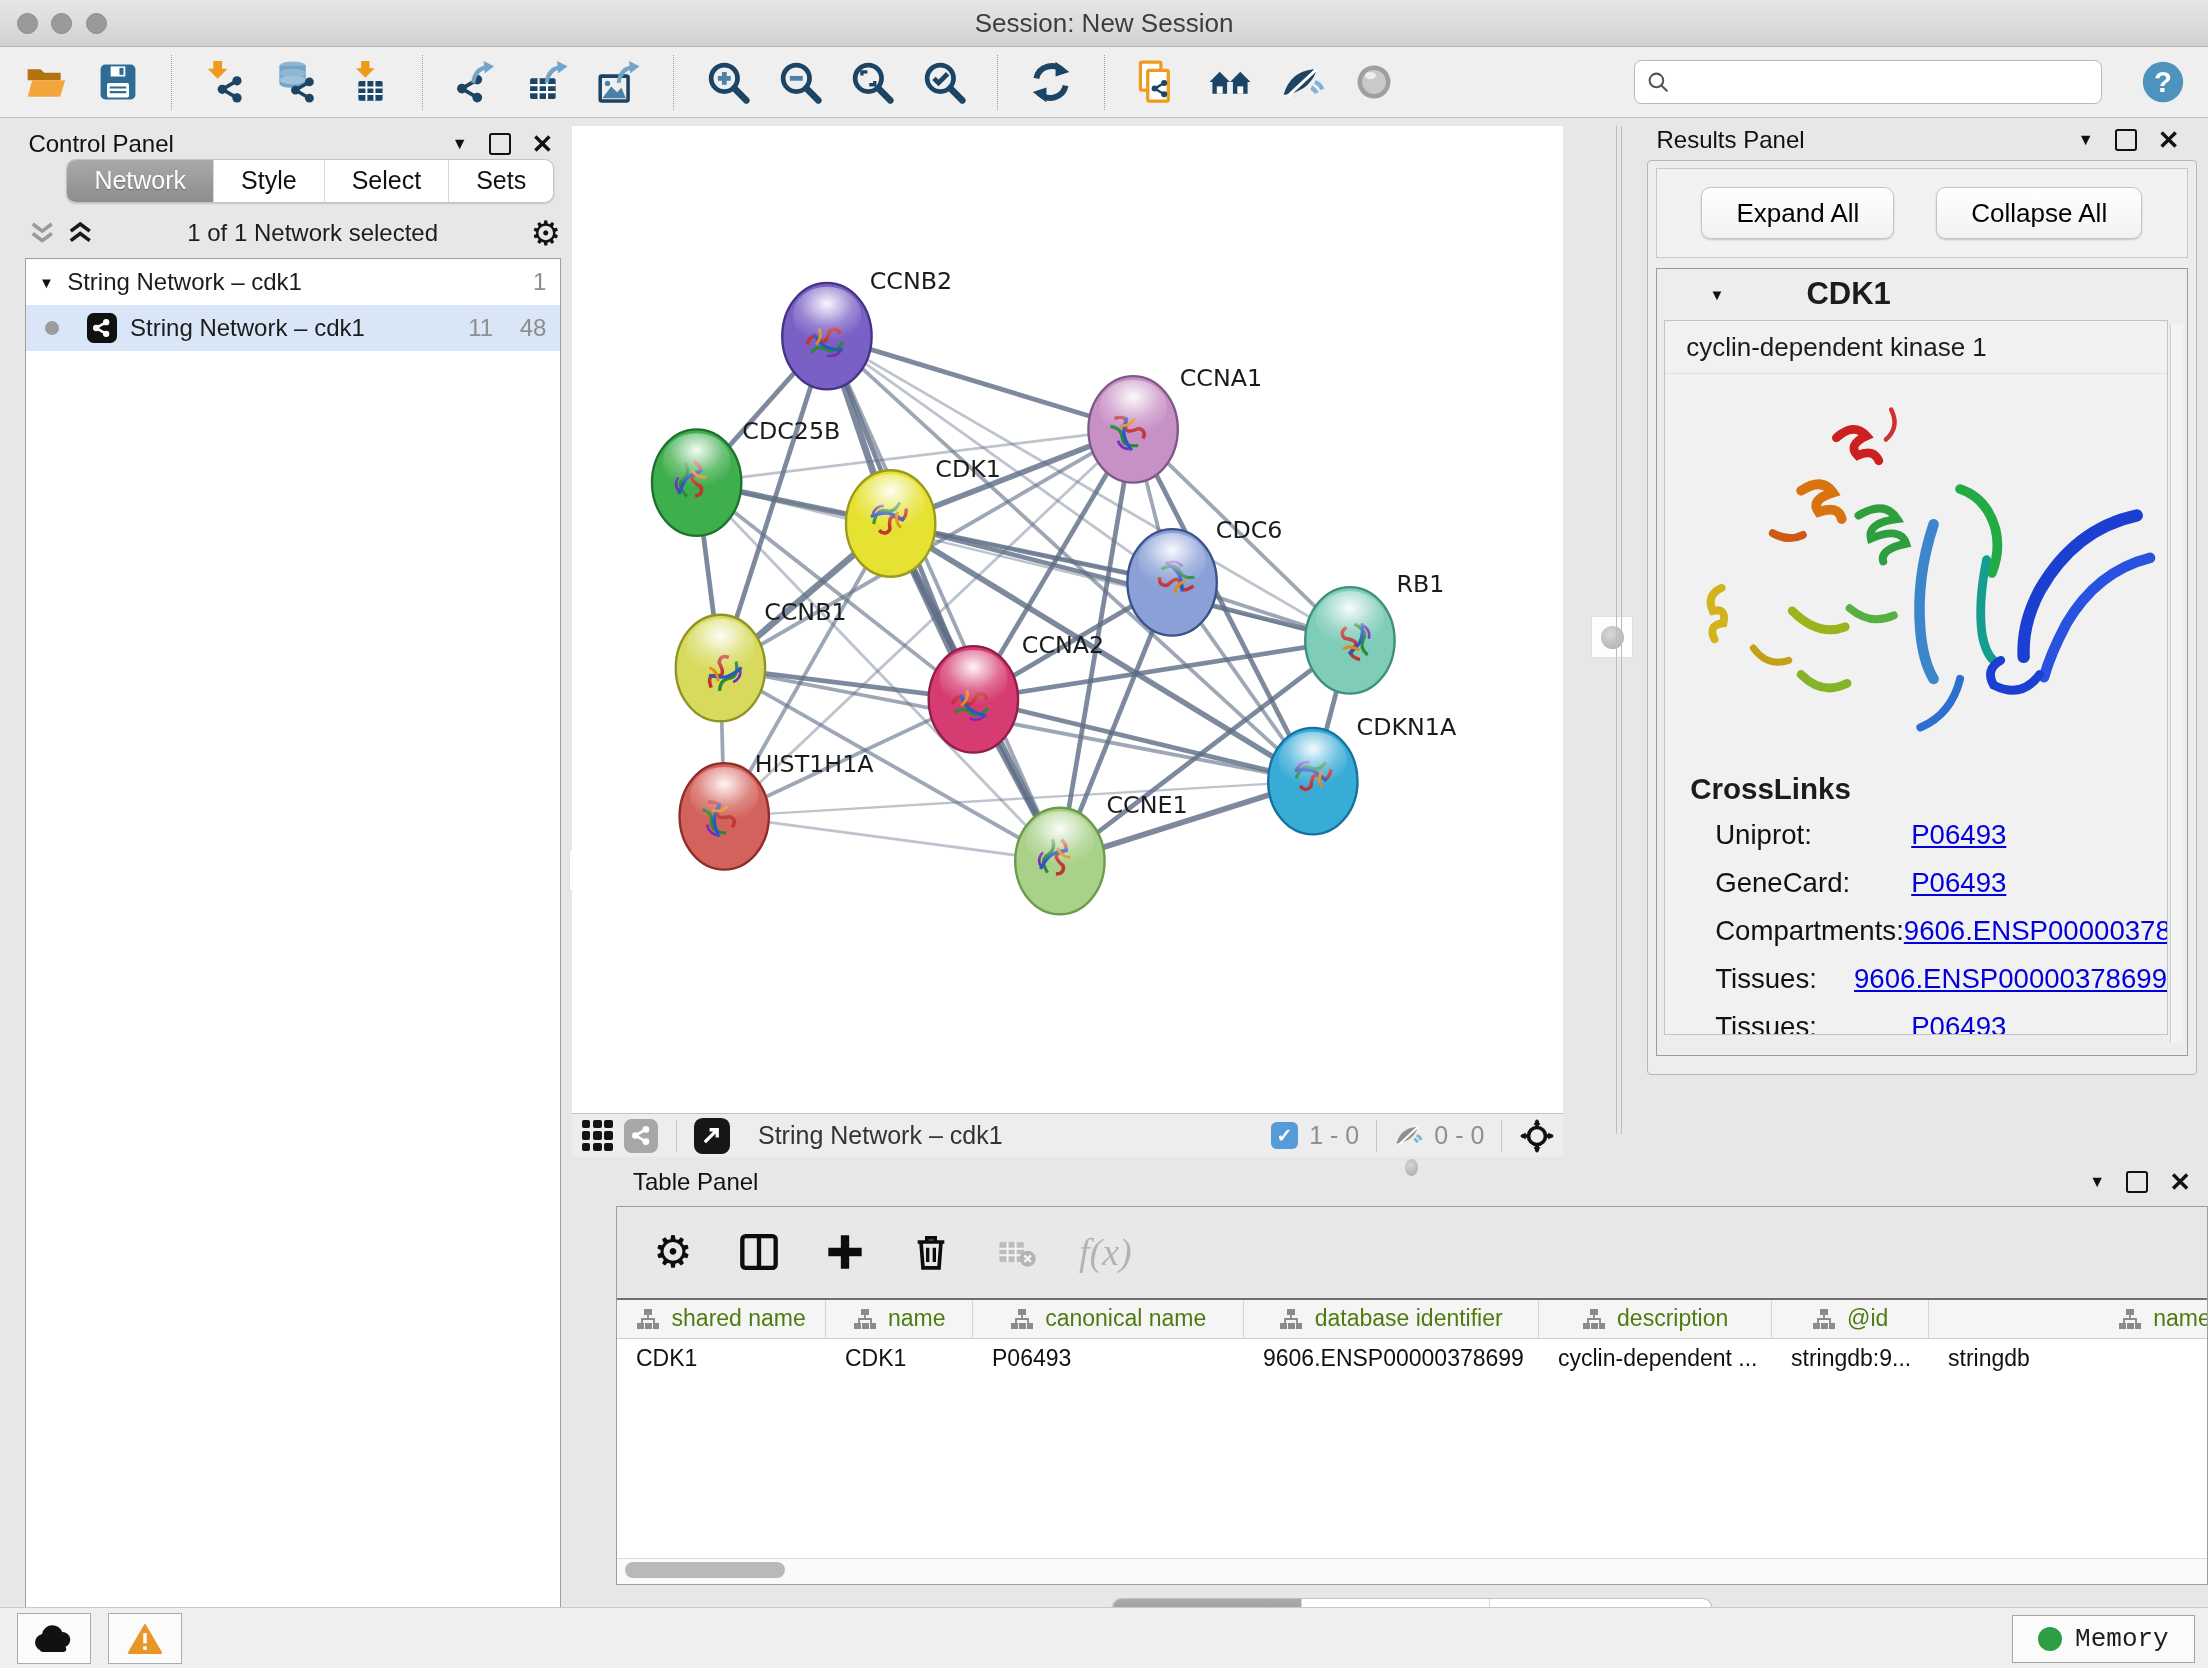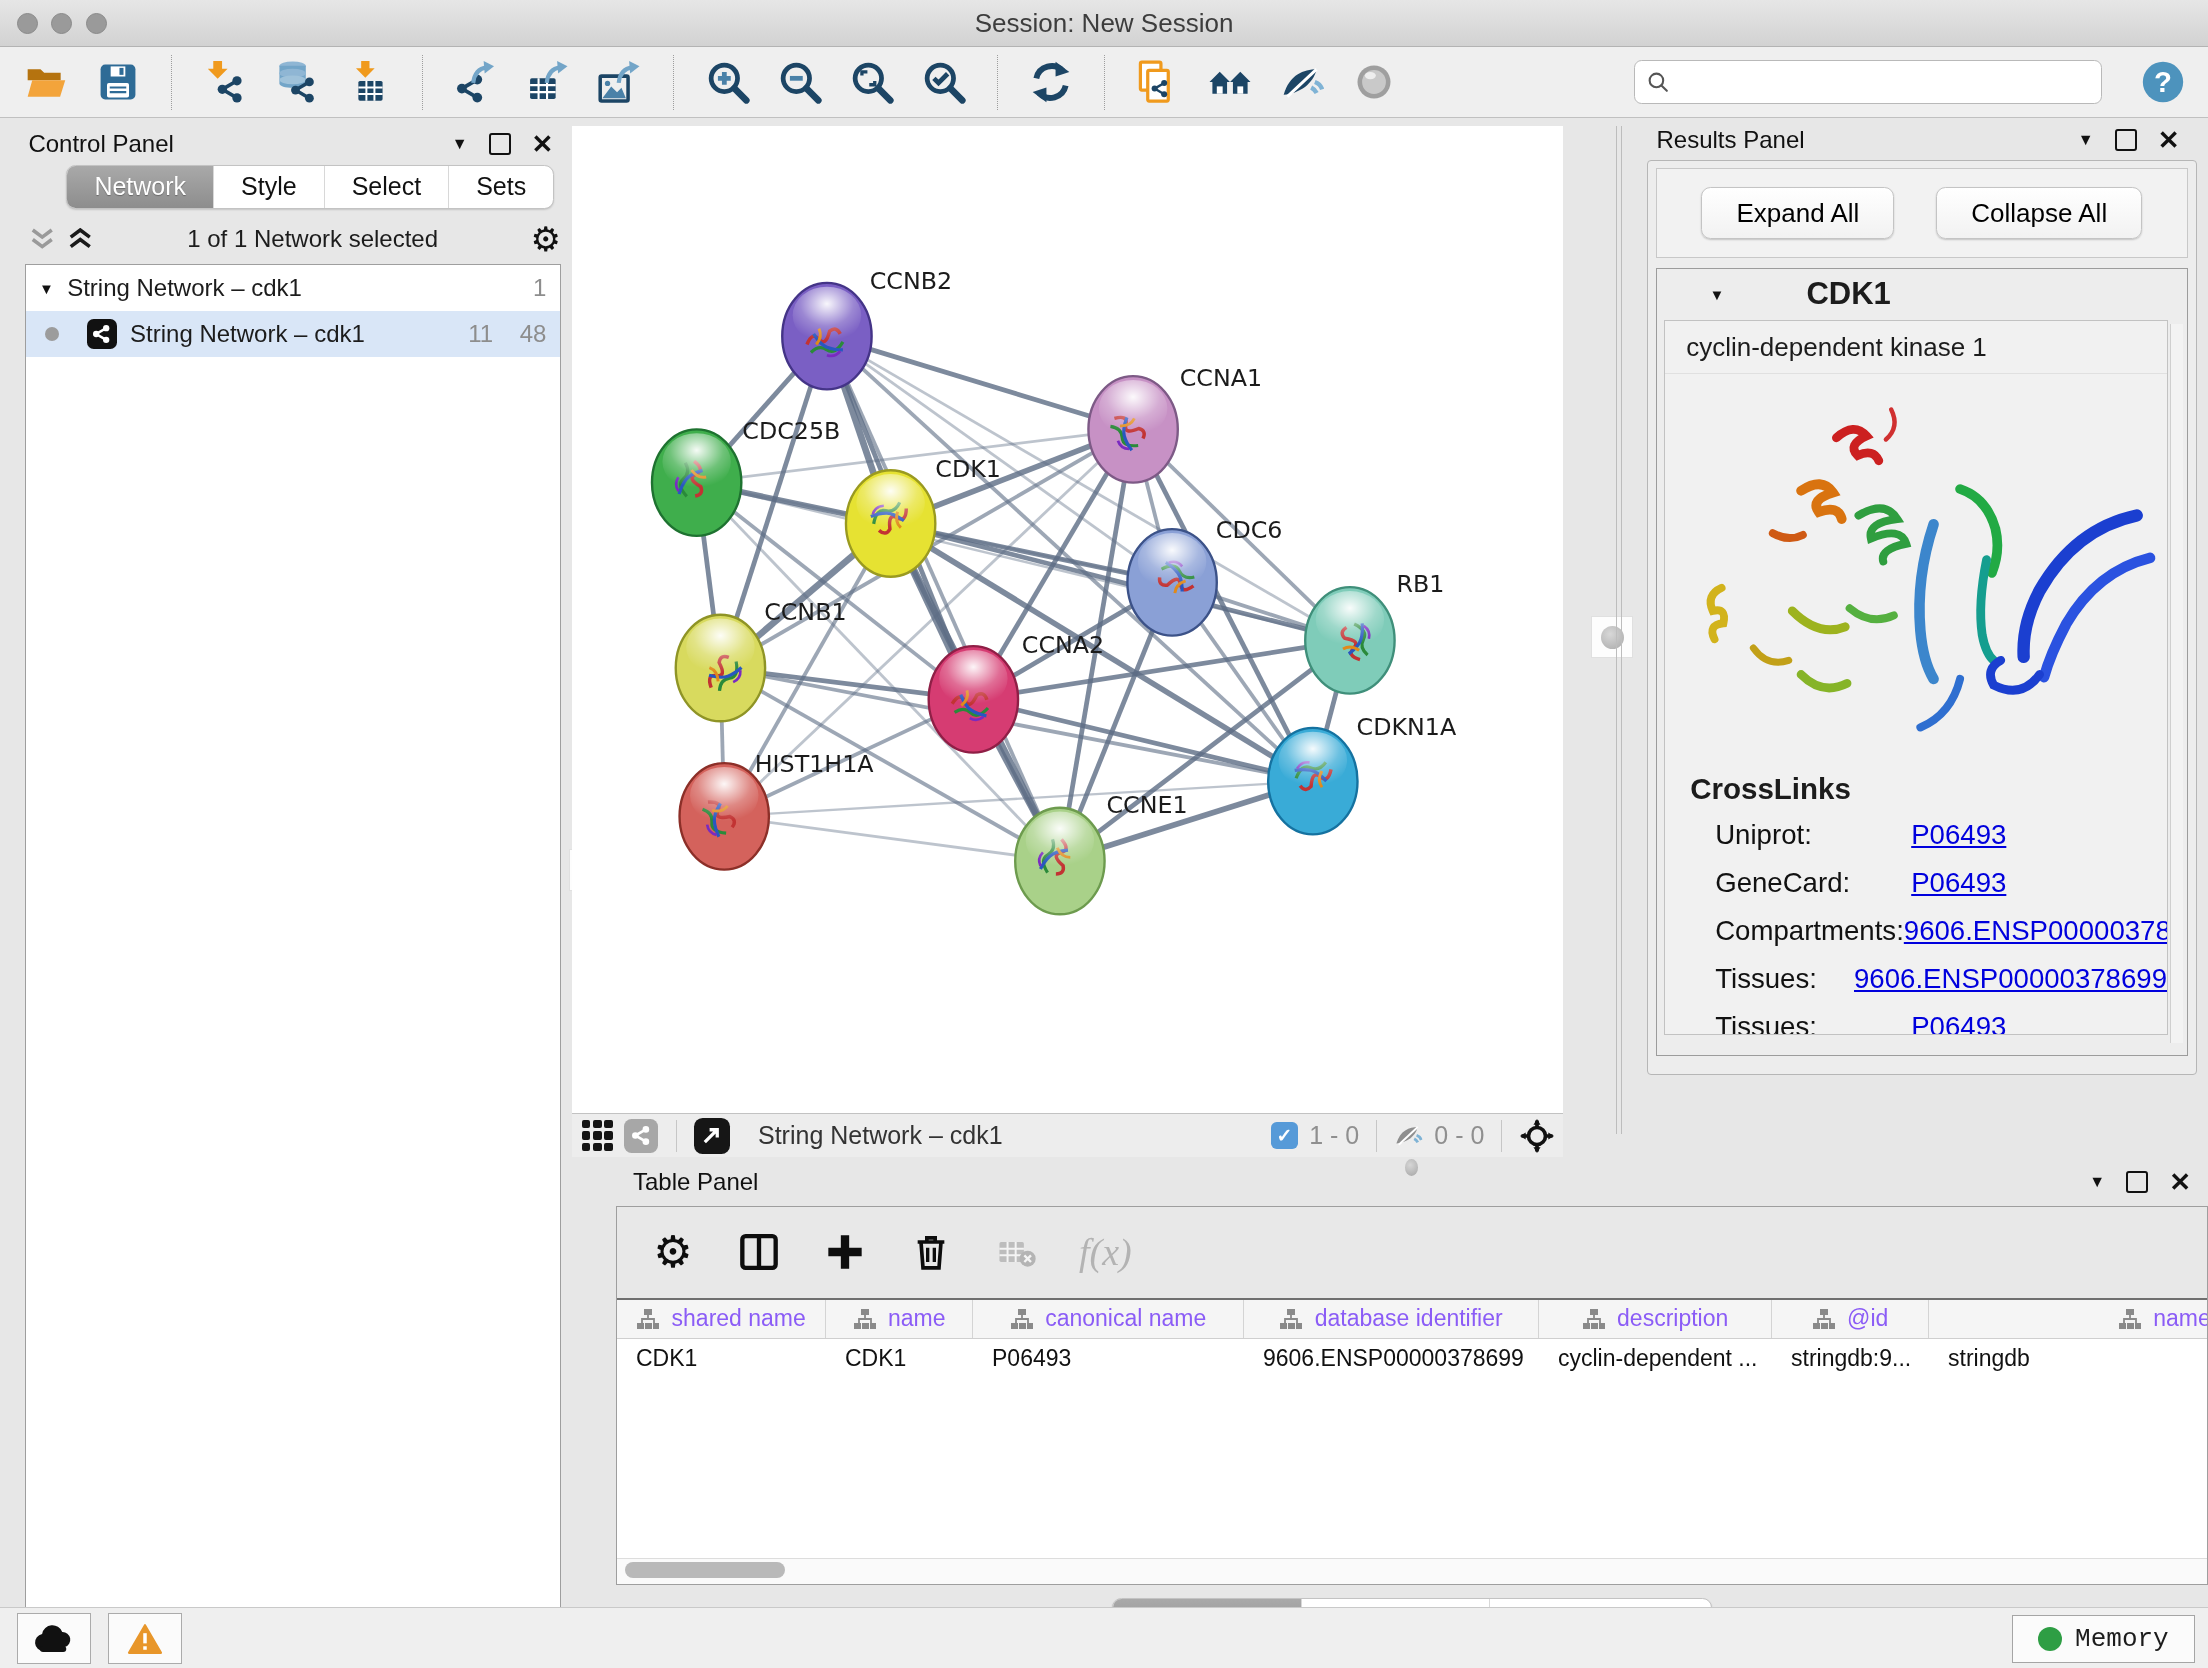--- a/index.html
+++ b/index.html
@@ -23,21 +23,21 @@
   .caret{font-size:16px;color:#111;}
   .maxbox{width:18px;height:18px;border:2.4px solid #111;border-radius:2.9px;}
   .closex{font-size:26px;font-weight:bold;color:#111;line-height:1;}
   .tabpill{display:inline-flex;background:#fff;border:1px solid #c3c3c3;border-radius:9.5px;overflow:hidden;box-shadow:0 1px 1.9px rgba(0,0,0,.15);}
   .tabpill .tab{padding:6.7px 27px;font-size:25px;color:#111;border-left:1px solid #d8d8d8;cursor:pointer;white-space:nowrap;}
   .tabpill .tab:first-child{border-left:none;}
   .tabpill .tab.sel{background:linear-gradient(#a9a9a9,#8d8d8d);color:#fff;text-shadow:0 1px 1px rgba(0,0,0,.3);}
   
   .cpanel{left:11.4px;top:126px;width:559px;height:1476px;}
   .cp-title{padding:3.8px 17px 0 17px;}
-  .cp-tabs{margin:7px 0 0 55px;}
+  .cp-tabs{margin:1px 0 0 55px;}
   .cp-sub{display:flex;align-items:center;margin:13.3px 9.5px 0 17px;font-size:24px;}
   .cp-sub .lbl{flex:1;text-align:center;}
   .chev{width:28.5px;height:25px;}
   .gear{font-size:34px;line-height:1;color:#111;}
   .tree{margin:7.6px 0 0 13.3px;width:536px;height:1366px;background:#fff;border:1.9px solid #9e9e9e;box-sizing:border-box;}
   .trow{display:flex;align-items:center;height:46px;font-size:24px;padding:0 13.3px;gap:13.3px;}
   .trow.sel{background:#d9e6f7;}
   .trow .num{color:#8d8d8d;}
   .tri{font-size:15px;color:#111;}
   .dot{width:14.3px;height:14.3px;border-radius:50%;background:#9c9c9c;margin-left:5.7px;}
@@ -85,21 +85,21 @@
   .tpanel{left:616px;top:1168px;width:1592px;height:438px;}
   .tp-title{padding:0 17px;}
   .tp-box{margin-top:9.5px;border:1.9px solid #9e9e9e;background:#e8e8e8;height:379px;box-sizing:border-box;display:flex;flex-direction:column;}
   .tp-tools{height:91px;display:flex;align-items:center;gap:38px;padding-left:32px;border-bottom:2.9px solid #6f6f6f;}
   .tico{display:flex;align-items:center;justify-content:center;width:48px;height:48px;cursor:pointer;}
   .tico svg{width:40px;height:40px;}
   .gearbig{font-size:44px;color:#0d0d0d;line-height:1;}
   .fx{font-family:"Liberation Serif",serif;font-style:italic;font-size:38px;color:#b3b3b3;}
   .tgrid{flex:1;background:#fff;overflow:hidden;position:relative;}
   .thead{display:flex;height:38px;background:#f5f5f5;border-bottom:1px solid #cfcfcf;width:1845px;}
-  .th{display:flex;align-items:center;justify-content:center;gap:11.4px;font-size:23px;color:#8b5cf6;border-right:1px solid #d4d4d4;box-sizing:border-box;cursor:pointer;}
+  .th{display:flex;align-items:center;justify-content:center;gap:11.4px;font-size:23px;color:#4d7c0f;border-right:1px solid #d4d4d4;box-sizing:border-box;cursor:pointer;}
   .th svg{width:24px;height:24px;color:#8a8a8a;flex:none;}
   .trowdata{display:flex;height:40px;width:1845px;}
   .td{font-size:23px;color:#111;padding:6.7px 0 0 19px;box-sizing:border-box;white-space:nowrap;overflow:hidden;}
   .hscroll{height:25px;background:#fafafa;border-top:1px solid #ddd;position:relative;}
   .hthumb{position:absolute;left:7.6px;top:3.8px;width:160px;height:16px;border-radius:8.6px;background:#b9b9b9;}
   .tp-tabs{text-align:center;margin-top:13.3px;}
   .tp-tabs .tab{padding:8.6px 28.5px;font-size:26px;}
   
   .statusbar{left:0;top:1607px;width:2208px;height:61px;background:#efefef;border-top:1px solid #c9c9c9;display:flex;align-items:center;}
   .sbtn{width:72px;height:49px;background:#fbfbfb;border:1.9px solid #ababab;display:flex;align-items:center;justify-content:center;margin-left:17px;cursor:pointer;}

